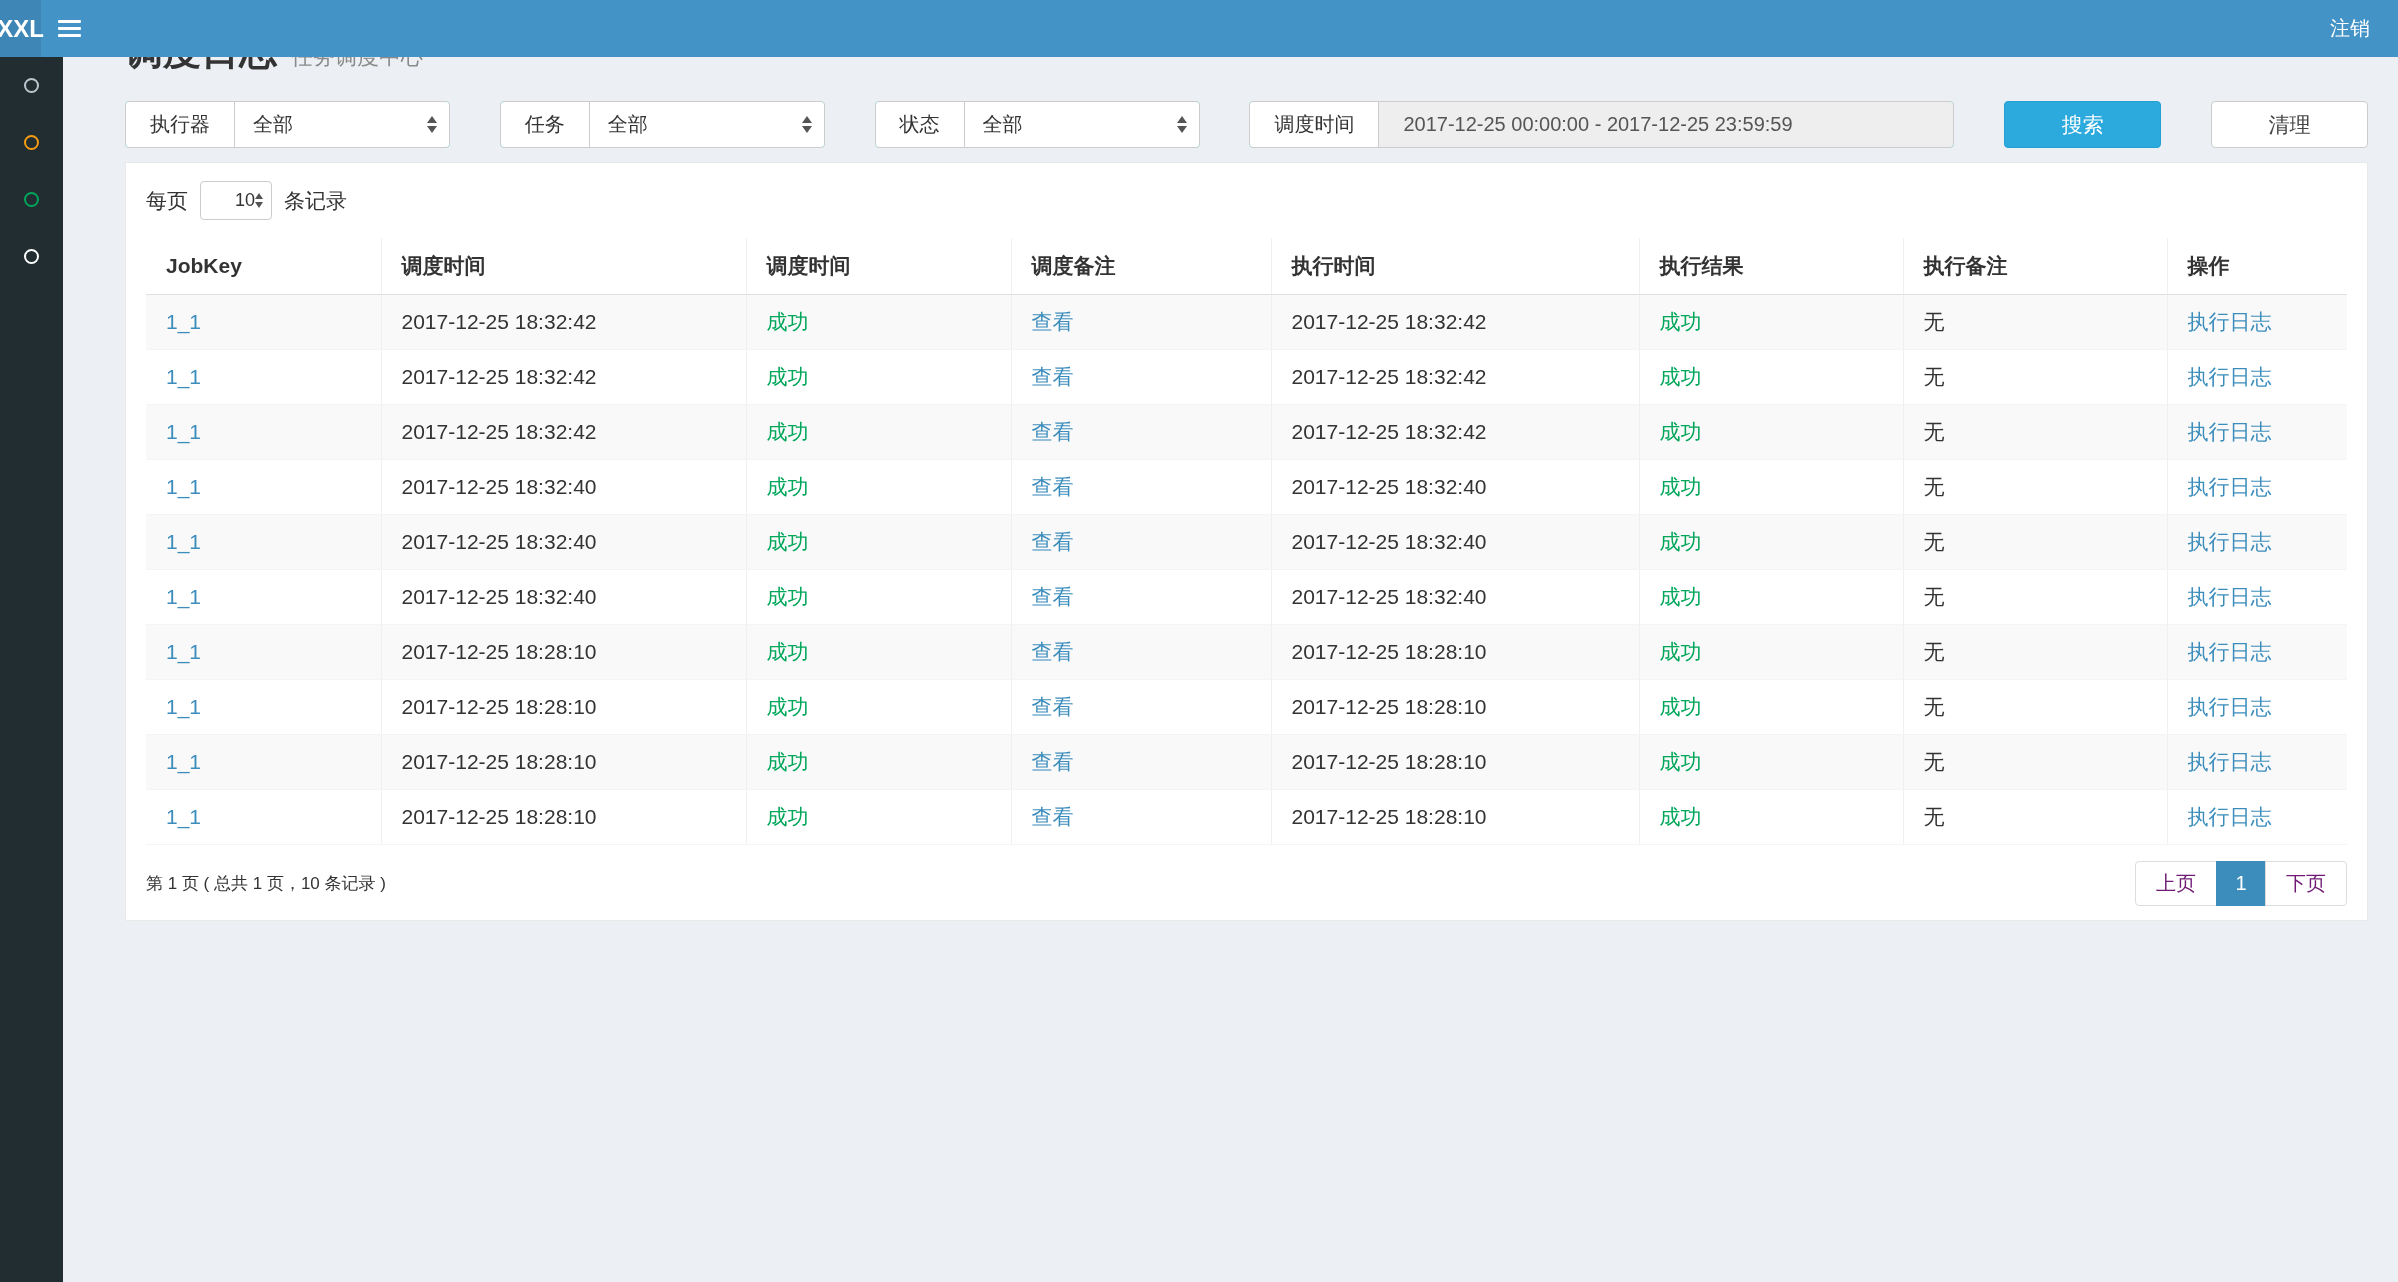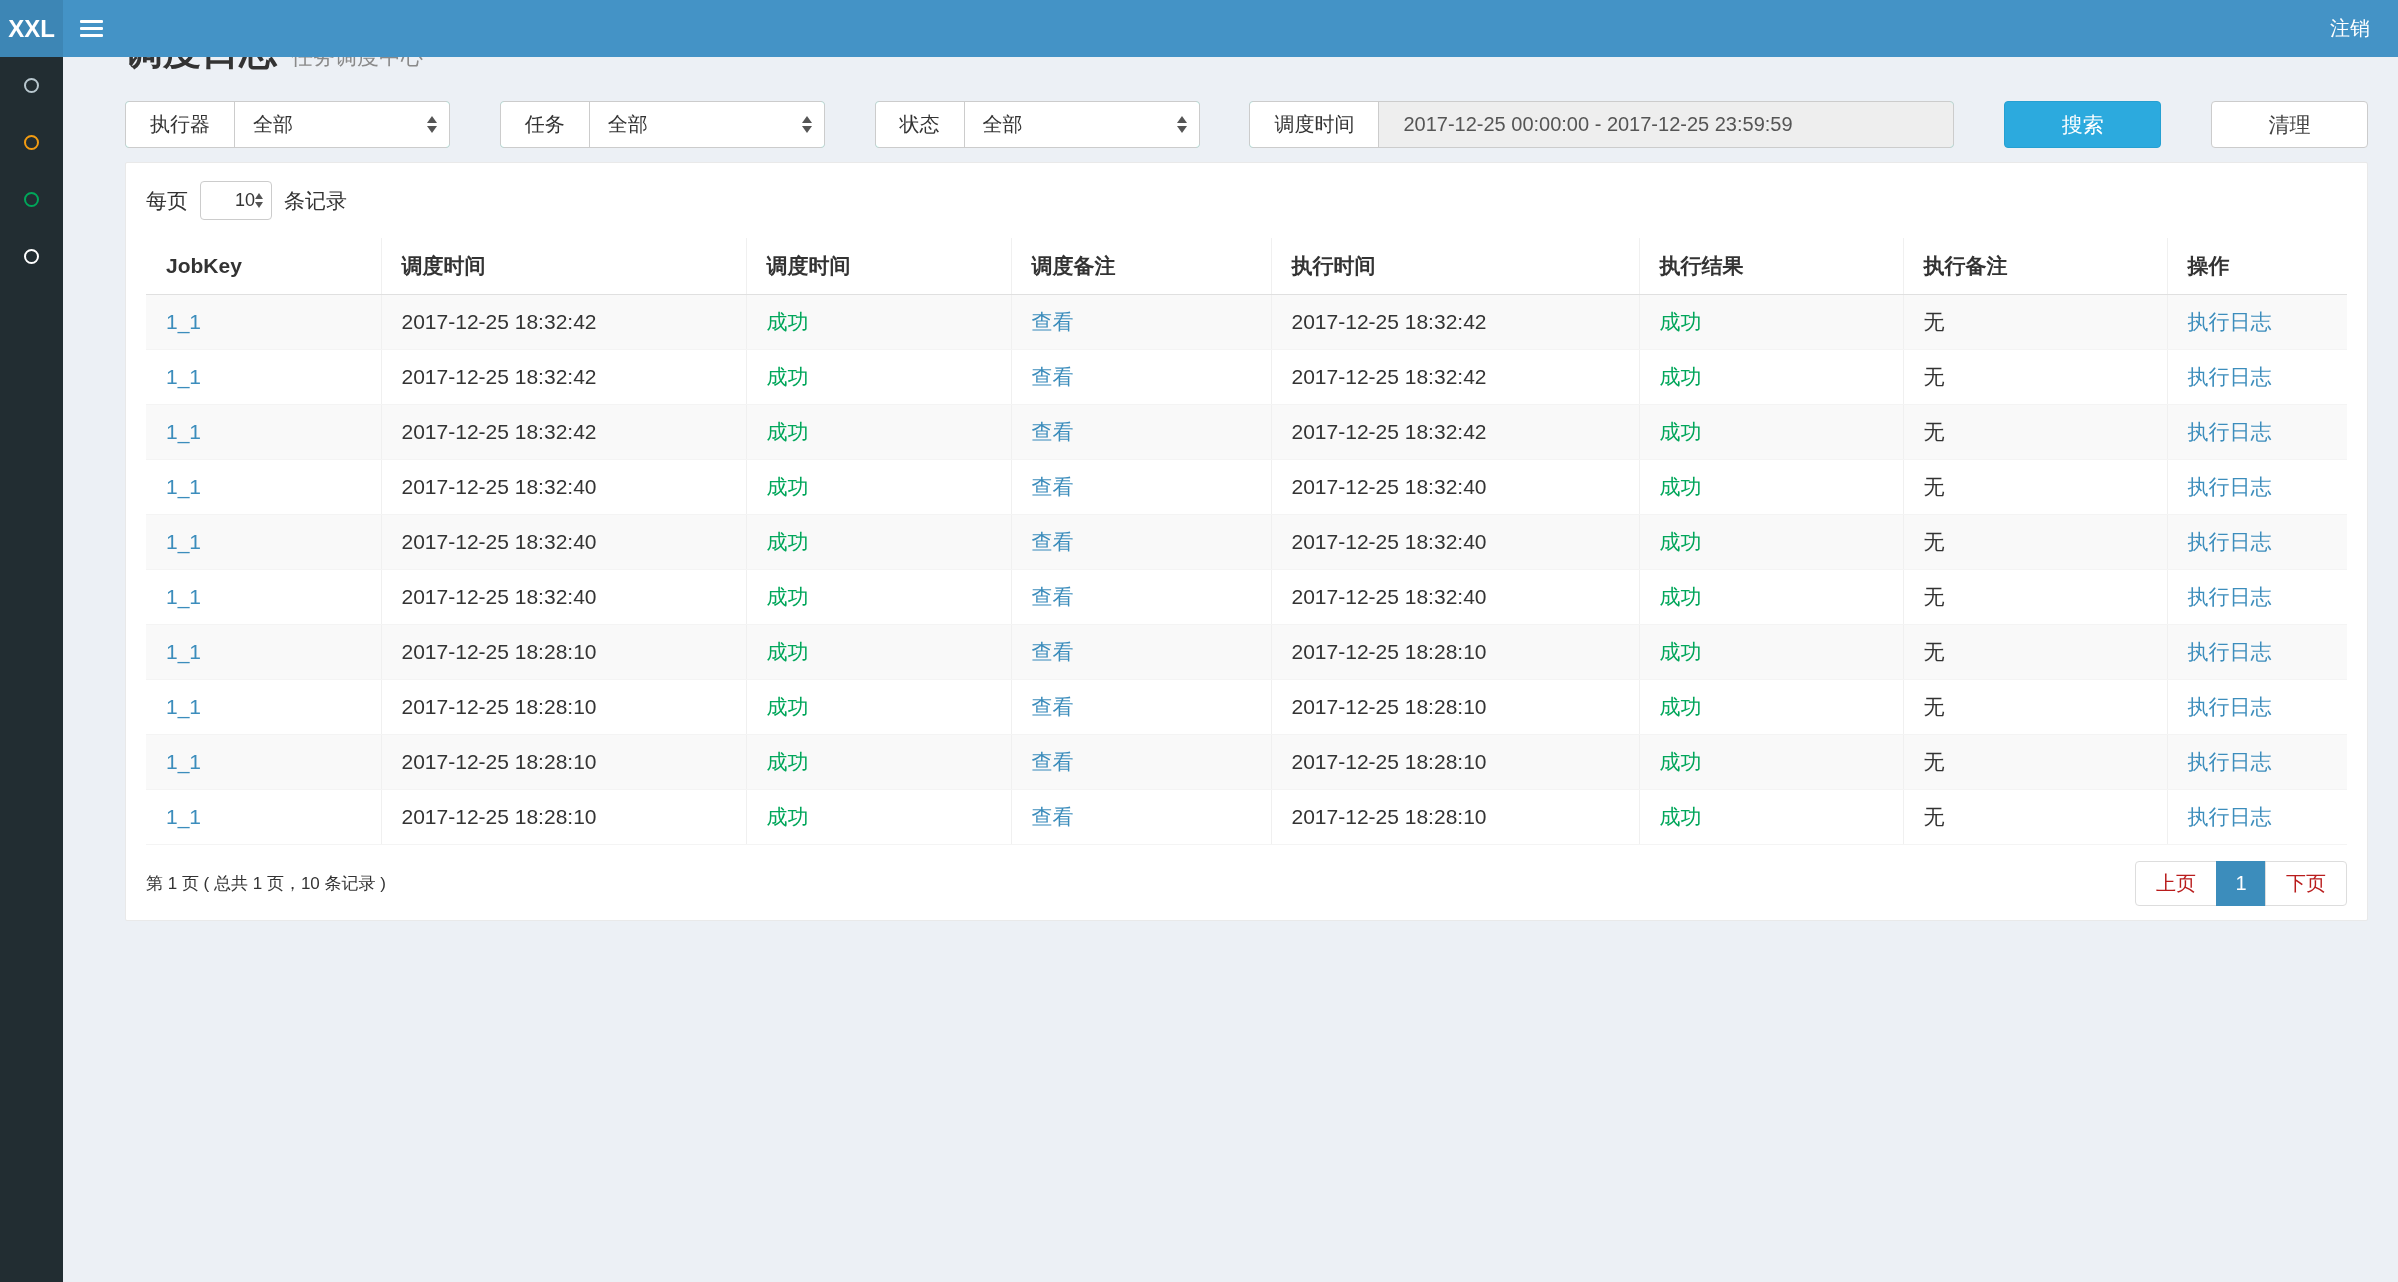--- a/index.html
+++ b/index.html
@@ -5,21 +5,21 @@
   * { margin:0; padding:0; box-sizing:border-box; }
   html,body { width:2398px; height:1282px; overflow:hidden; }
   body {
     font-family:"Liberation Sans","DejaVu Sans",sans-serif;
     background:#ecf0f5; color:#333;
   }
   a { text-decoration:none; color:#3c8dbc; cursor:pointer; }
 
   
   .navbar { position:fixed; top:0; left:0; right:0; height:57px; background:#4493c6; display:flex; align-items:stretch; z-index:20; }
-  .logo { width:63px; background:#3d86b5; color:#fff; font-weight:bold; font-size:24px; display:flex; align-items:center; justify-content:center; cursor:pointer; }
+  .logo { width:41px; background:#3d86b5; color:#fff; font-weight:bold; font-size:24px; display:flex; align-items:center; justify-content:center; cursor:pointer; }
   .hamburger { width:56px; display:flex; flex-direction:column; align-items:center; justify-content:center; gap:4px; cursor:pointer; }
   .hamburger i { display:block; width:23px; height:3px; background:#fff; border-radius:1px; }
   .nav-right { margin-left:auto; display:flex; align-items:center; padding-right:28px; }
   .logout { color:#fff; font-size:20px; }
 
   
   .sidebar { position:fixed; top:57px; left:0; bottom:0; width:63px; background:#222d32; z-index:10; }
   .menu-item { height:57px; display:flex; align-items:center; justify-content:center; cursor:pointer; }
   .circle-o { width:15px; height:15px; border:2px solid #b8c7ce; border-radius:50%; }
 
@@ -56,21 +56,21 @@
   th { text-align:left; font-size:21px; font-weight:bold; padding:14px 6px 14px 20px; border-bottom:1px solid #e0e0e0; border-right:1px solid #f0f0f0; }
   td { font-size:21px; padding:13px 6px 13px 20px; border-bottom:1px solid #f4f4f4; border-right:1px solid #f0f0f0; overflow:hidden; white-space:nowrap; }
   th:last-child, td:last-child { border-right:none; }
   tbody tr:nth-child(odd) { background:#f9f9f9; }
   .success { color:#00a65a; }
 
   
   .table-footer { display:flex; justify-content:space-between; align-items:center; margin-top:16px; }
   .summary { font-size:17px; color:#333; }
   .pager { display:flex; }
-  .pager .page-btn { min-width:82px; height:45px; border:1px solid #ddd; background:#fff; color:#b91c1c; font-size:20px; display:flex; align-items:center; justify-content:center; margin-left:-1px; cursor:pointer; }
+  .pager .page-btn { min-width:82px; height:45px; border:1px solid #ddd; background:#fff; color:#701a75; font-size:20px; display:flex; align-items:center; justify-content:center; margin-left:-1px; cursor:pointer; }
   .pager .page-btn:first-child { border-radius:4px 0 0 4px; margin-left:0; }
   .pager .page-btn:last-child { border-radius:0 4px 4px 0; }
   .pager .active { background:#3c8dbc; border-color:#3c8dbc; color:#fff; min-width:50px; }
 </style>
 </head>
 <body>
 
 <header class="navbar">
   <div class="logo">XXL</div>
   <div class="hamburger">

